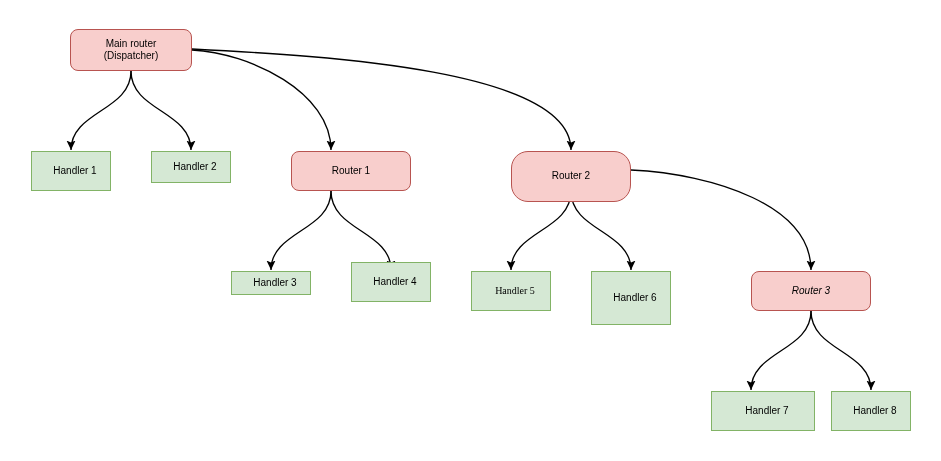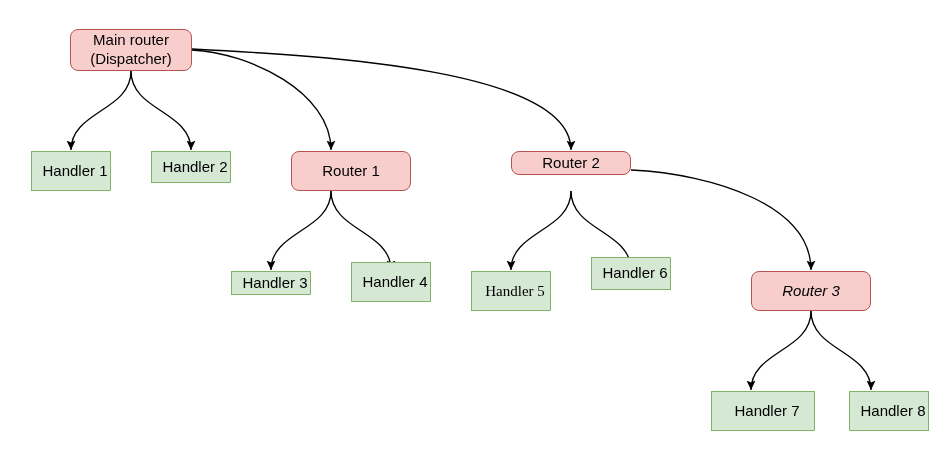--- a/index.html
+++ b/index.html
@@ -29,21 +29,21 @@
   .arrow-head {
     fill: var(--color-edge, #000000);
   }
   .node {
     position: absolute;
     box-sizing: border-box;
     display: flex;
     align-items: center;
     justify-content: center;
     text-align: center;
-    font-size: 15px;
+    font-size: 10px;
     line-height: 1.25;
     color: var(--color-text, #000000);
     white-space: pre-line;
   }
   .node.router {
     background: var(--color-router-fill, #f8cecc);
     border: 1.3px solid var(--color-router-border, #b85450);
     border-radius: 8px;
   }
   .node.handler {
@@ -78,29 +78,29 @@
 
   <div class="node router" style="left:70px; top:29px; width:122px; height:42px;">Main router
 (Dispatcher)</div>
 
   <div class="node handler" style="left:31px; top:151px; width:80px; height:40px;">Handler 1</div>
 
   <div class="node handler" style="left:151px; top:151px; width:80px; height:32px;">Handler 2</div>
 
   <div class="node router" style="left:271px; top:151px; width:120px; height:40px;margin-left:20px;">Router 1</div>
 
-  <div class="node router" style="left:511px; top:151px; width:120px; height:24px;">Router 2</div>
+  <div class="node router" style="left:511px; top:151px; width:120px; height:51px;border-radius:17px;">Router 2</div>
 
   <div class="node handler" style="left:231px; top:271px; width:80px; height:24px;text-align:center;">Handler 3</div>
 
   <div class="node handler" style="left:351px; top:262px; width:80px; height:40px;">Handler 4</div>
 
   <div class="node handler" style="left:471px; top:271px; width:80px; height:40px;font-family:Liberation Serif, serif;">Handler 5</div>
 
-  <div class="node handler" style="left:591px; top:257px; width:80px; height:33px;">Handler 6</div>
+  <div class="node handler" style="left:591px; top:271px; width:80px; height:54px;">Handler 6</div>
 
   <div class="node router" style="left:751px; top:271px; width:120px; height:40px;font-style:italic;">Router 3</div>
 
   <div class="node handler" style="left:711px; top:391px; width:104px; height:40px;">Handler 7</div>
 
-  <div class="node handler" style="left:849px; top:391px; width:80px; height:40px;">Handler 8</div>
+  <div class="node handler" style="left:831px; top:391px; width:80px; height:40px;">Handler 8</div>
 
 </div>
 
 </body></html>

